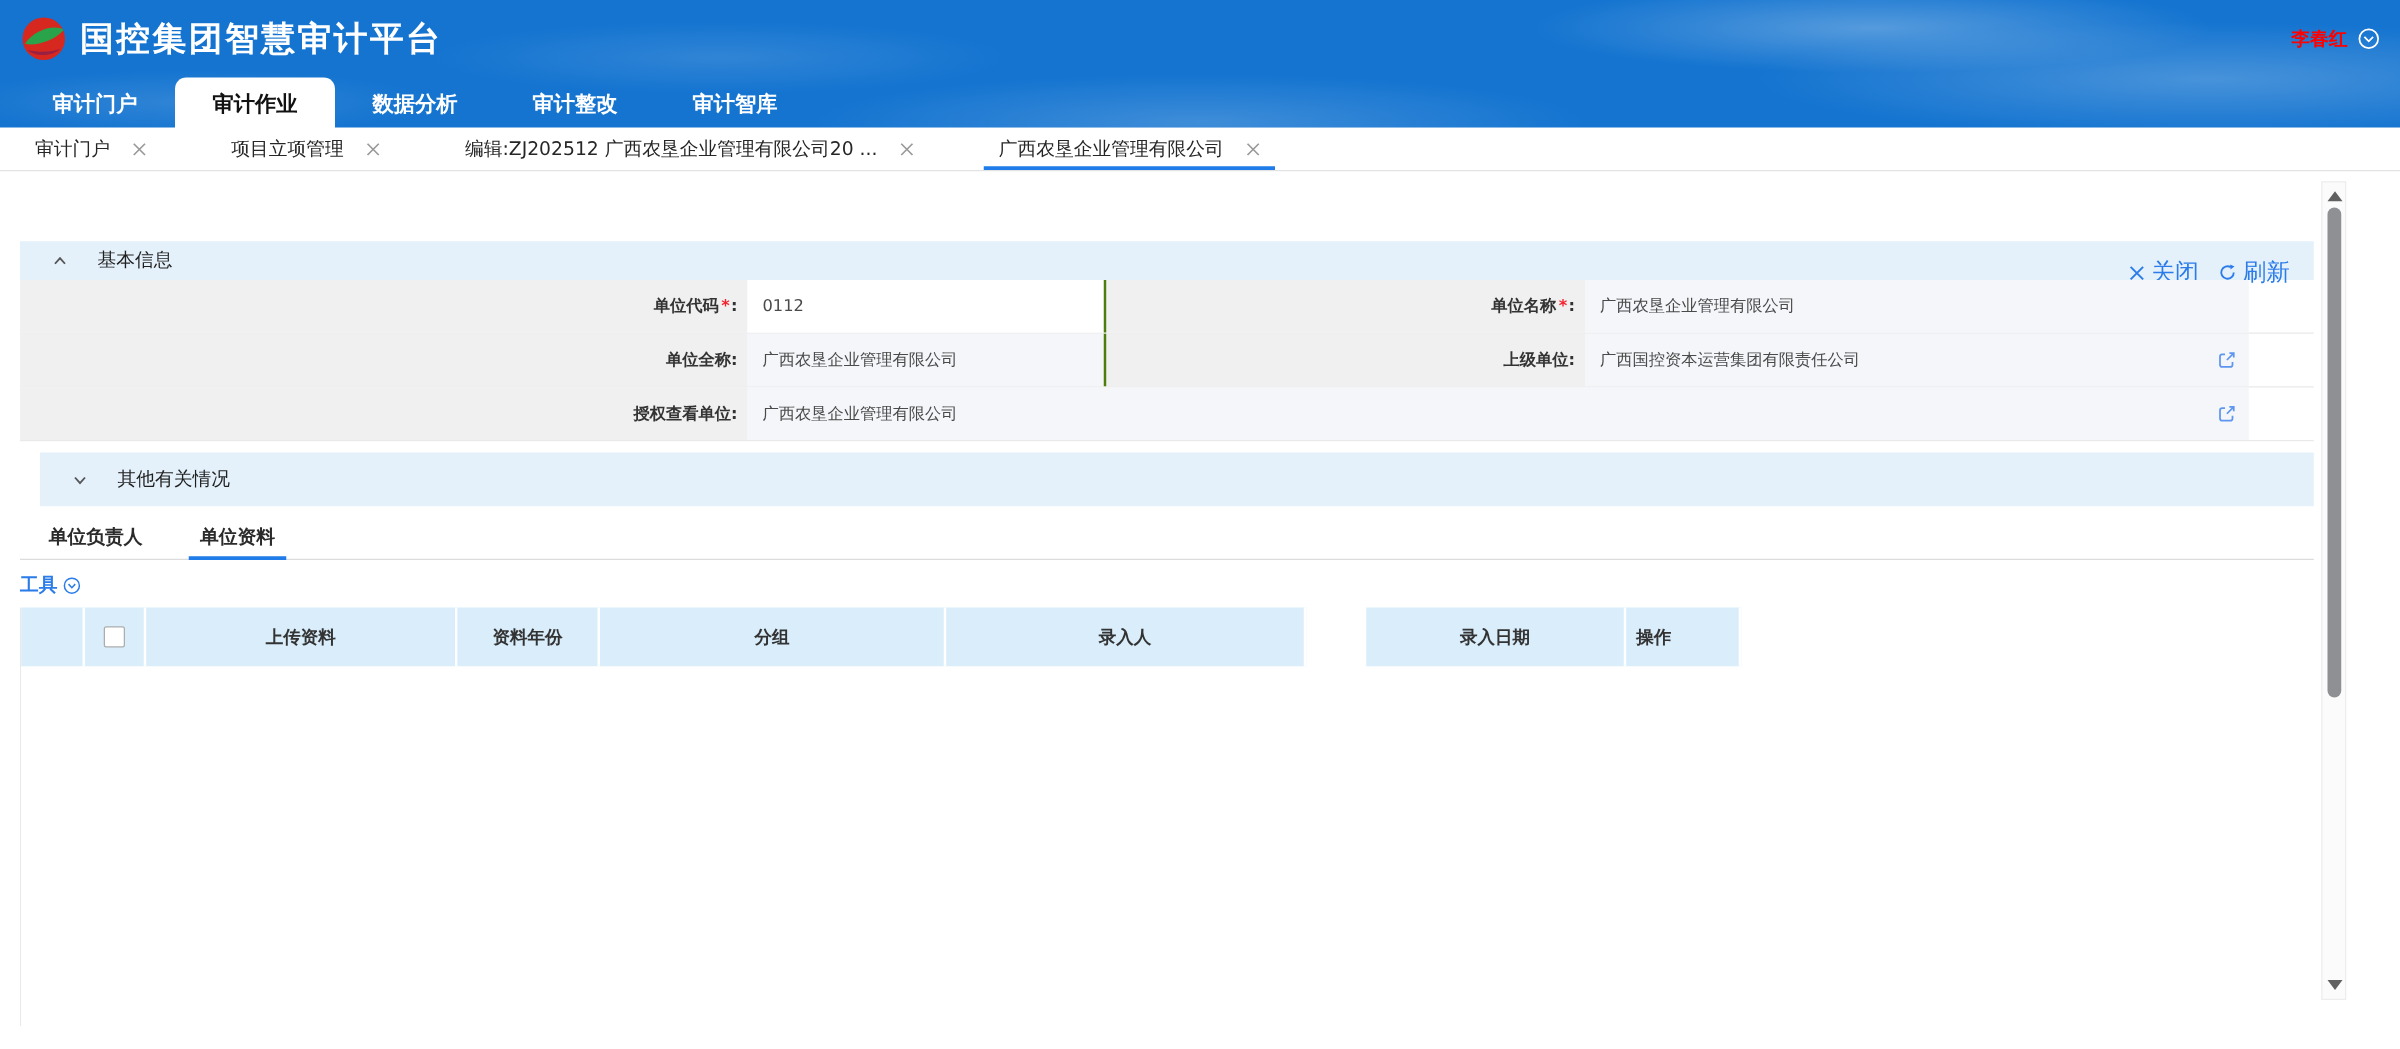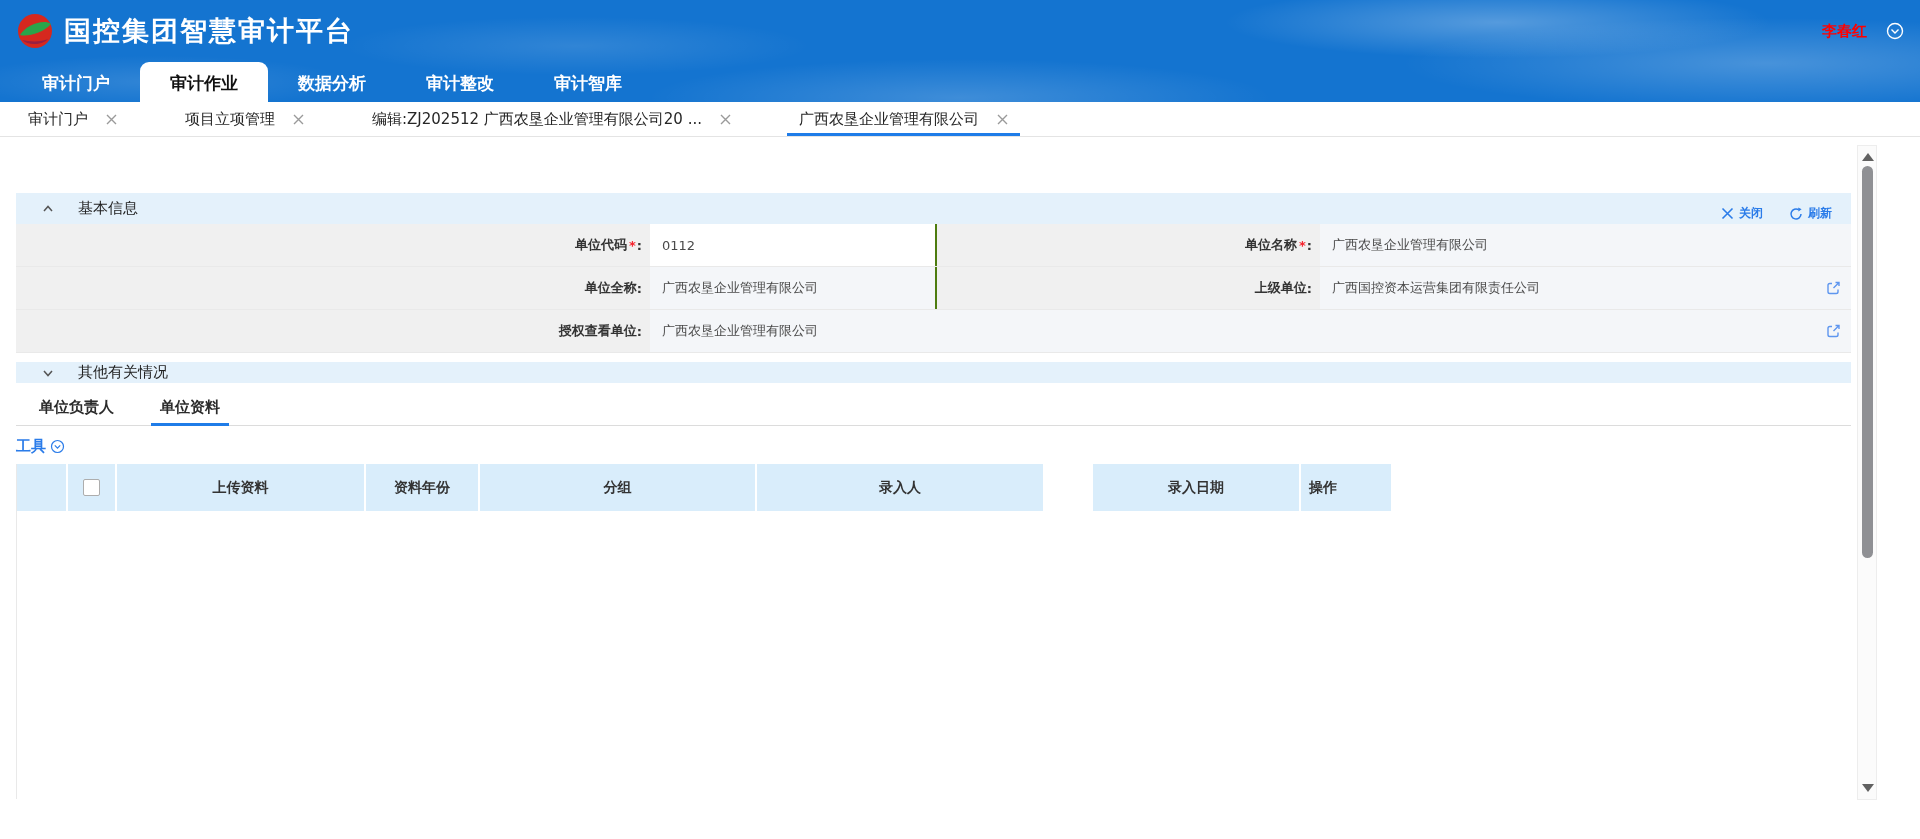--- a/index.html
+++ b/index.html
@@ -11,59 +11,59 @@
     background-image:
       radial-gradient(ellipse 420px 55px at 78% 22%, rgba(255,255,255,.28), transparent 65%),
       radial-gradient(ellipse 560px 70px at 92% 62%, rgba(255,255,255,.22), transparent 65%),
       radial-gradient(ellipse 480px 60px at 50% 96%, rgba(255,255,255,.18), transparent 65%),
       radial-gradient(ellipse 360px 45px at 30% 45%, rgba(255,255,255,.12), transparent 65%),
       radial-gradient(ellipse 300px 40px at 8% 80%, rgba(255,255,255,.12), transparent 65%);
   }
   .topbar-row1 { height:62px; display:flex; align-items:center; padding:0 16px; }
   .logo { width:38px; height:38px; margin-right:10px; flex:0 0 auto; }
   .app-title { color:#fff; font-size:27px; font-weight:700; letter-spacing:2px; }
-  .user-box { margin-left:auto; display:flex; align-items:center; gap:19px; cursor:pointer; }
+  .user-box { margin-left:auto; display:flex; align-items:center; gap:8px; cursor:pointer; }
   .user-name { color:#ff0000; font-size:15px; font-weight:700; }
   .nav-row { height:43px; display:flex; align-items:stretch; padding-left:12px; }
   .nav-item { display:flex; align-items:center; padding:0 30px; color:#fff;
     font-size:17px; font-weight:700; cursor:pointer; }
   .nav-item.active { background:#fff; color:#111; border-radius:9px 9px 0 0; }
 
   
   .tabbar { height:35px; background:#fff; border-bottom:1px solid #e4e4e4;
     display:flex; align-items:stretch; padding-left:16px; }
   .doc-tab { position:relative; display:flex; align-items:center; gap:18px;
     padding:0 12px; margin-right:44px; font-size:15px; color:#262626; cursor:pointer; white-space:nowrap; }
   .doc-tab .tab-close { display:flex; align-items:center; }
   .doc-tab.active::after { content:""; position:absolute; left:0; right:0; bottom:0;
     height:3px; background:#1f7ce8; }
 
   
   .content { position:relative; height:672px; background:#fff;
     padding:0 69px 0 16px; border-bottom:1px solid #e3e5e8; }
-  .actions { position:absolute; top:12px; right:88px; display:flex; gap:26px;
-    color:#2b7ce9; font-size:12px; font-weight:700; }
+  .actions { position:absolute; top:12px; right:88px; display:flex; gap:16px;
+    color:#2b7ce9; font-size:19px; font-weight:400; }
   .action-btn { display:flex; align-items:center; gap:5px; cursor:pointer; }
 
   .section-bar { margin-top:56px; height:31px; background:#e4f1fb; display:flex;
     align-items:center; padding-left:26px; gap:24px; font-size:15px; color:#1f1f1f;
     font-weight:500; cursor:pointer;text-align:center; }
-  .section-bar.second { margin-top:9px; height:21px; }
+  .section-bar.second { margin-top:9px; height:43px;margin-left:16px; }
 
   
   .form { font-size:13px; }
   .form-row { display:flex; height:43px; border-bottom:1px solid #e9e9e9; }
   .f-label { background:#f0f0f0; display:flex; align-items:center; justify-content:flex-end;
     padding-right:8px; color:#333; font-weight:700; }
   .f-value { display:flex; align-items:center; padding:0 12px; color:#4a4a4a;
     background:#f4f6f9; border-right:2px solid #4d7c0f; position:relative; }
   .f-value.editable { background:#fff; }
   .f-value .ext { position:absolute; right:10px; top:50%; transform:translateY(-50%); cursor:pointer; }
   .req { color:#f5222d; font-weight:700; margin:0 1px 0 2px; }
-  .w-label-l { width:634px; } .w-val-l { width:287px; }
+  .w-label-l { width:582px; } .w-val-l { width:287px; }
   .w-label-r { width:383px; } .w-val-r { width:531px; border-right:none; }
   .w-val-full { width:1201px; border-right:none; }
 
   
   .subtabs { margin-top:6px; height:37px; display:flex; border-bottom:1px solid #dcdcdc;
     padding-left:14px; }
   .subtab { position:relative; display:flex; align-items:center; padding:0 9px;
     margin-right:28px; font-size:15px; font-weight:600; color:#2b2b2b; cursor:pointer; }
   .subtab.active::after { content:""; position:absolute; left:0; right:0; bottom:-1px;
     height:3px; background:#1f7ce8; }

